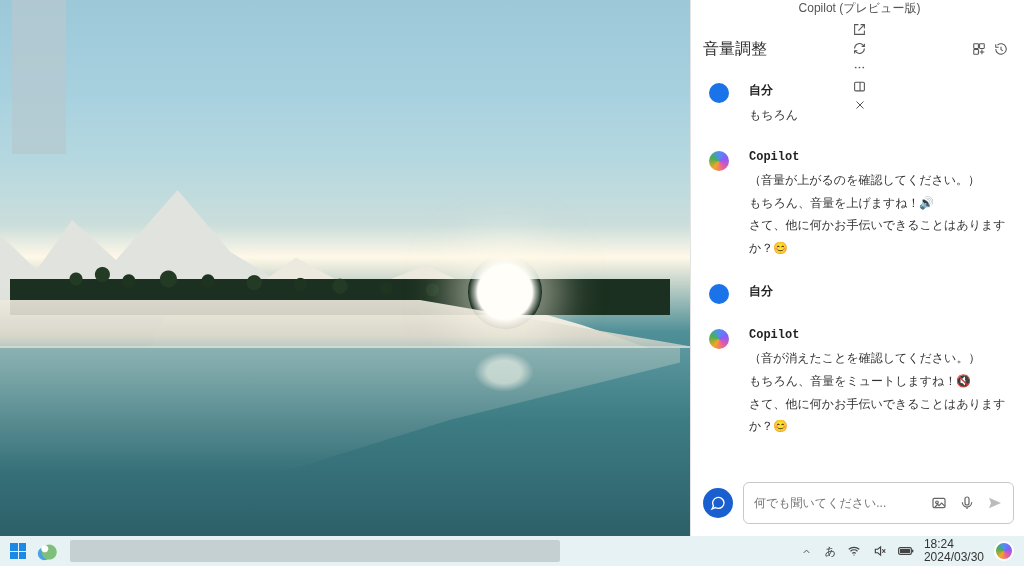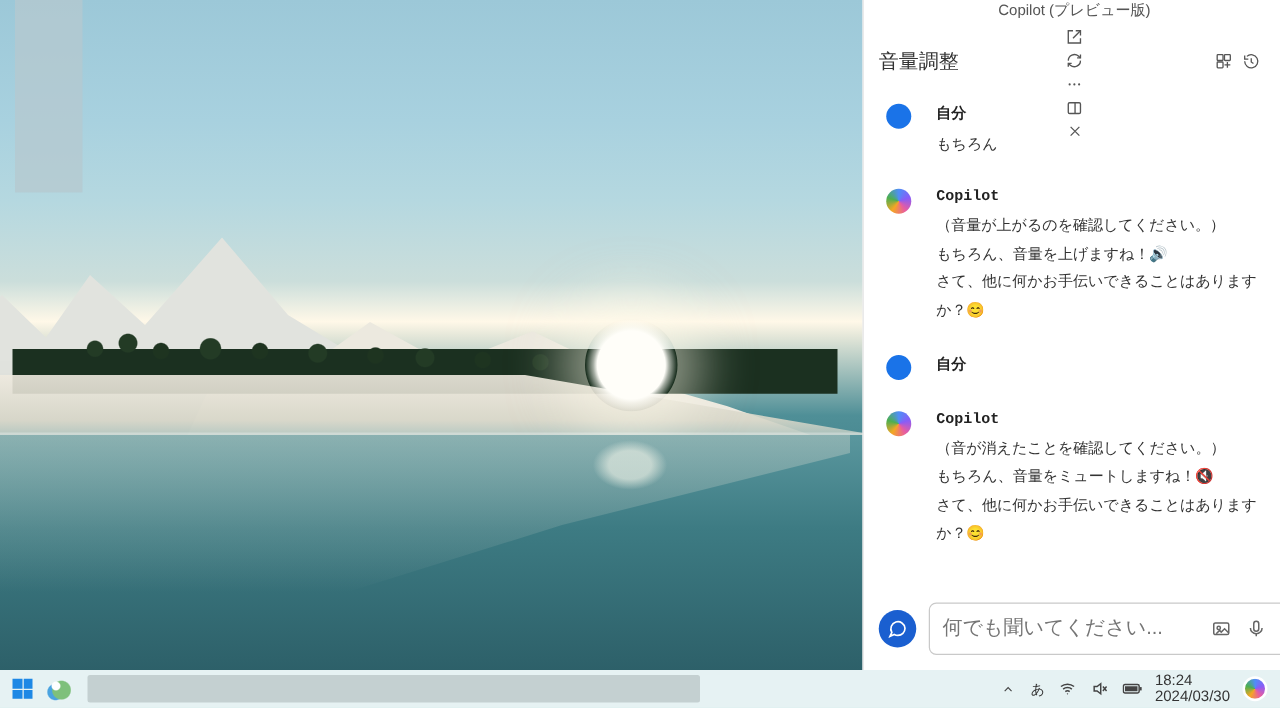--- a/index.html
+++ b/index.html
@@ -119,21 +119,21 @@
     width: 30px; height: 30px; border-radius: 50%; background: #1a5fd0;
     display: flex; align-items: center; justify-content: center; color: #fff;
     flex: 0 0 30px;
   }
   .input-box {
     flex: 1; height: 42px; border: 1px solid #c9c9c9; border-radius: 6px;
     display: flex; align-items: center; padding: 0 6px 0 10px; gap: 4px;
     background: #fff;
   }
   .input-box input {
-    flex: 1; border: none; outline: none; font-size: 16px; color: #0c4a6e;
+    flex: 1; border: none; outline: none; font-size: 12px; color: #0c4a6e;
     background: transparent;
   }
   .in-icon { width: 24px; height: 24px; display: inline-flex; align-items: center; justify-content: center; color: #666; }
   .send { color: #bbb; }
 
   
   .taskbar {
     position: absolute; left: 0; right: 0; bottom: 0; height: 30px;
     background: #e6f2f3; display: flex; align-items: center;
     padding: 0 6px; gap: 4px;

